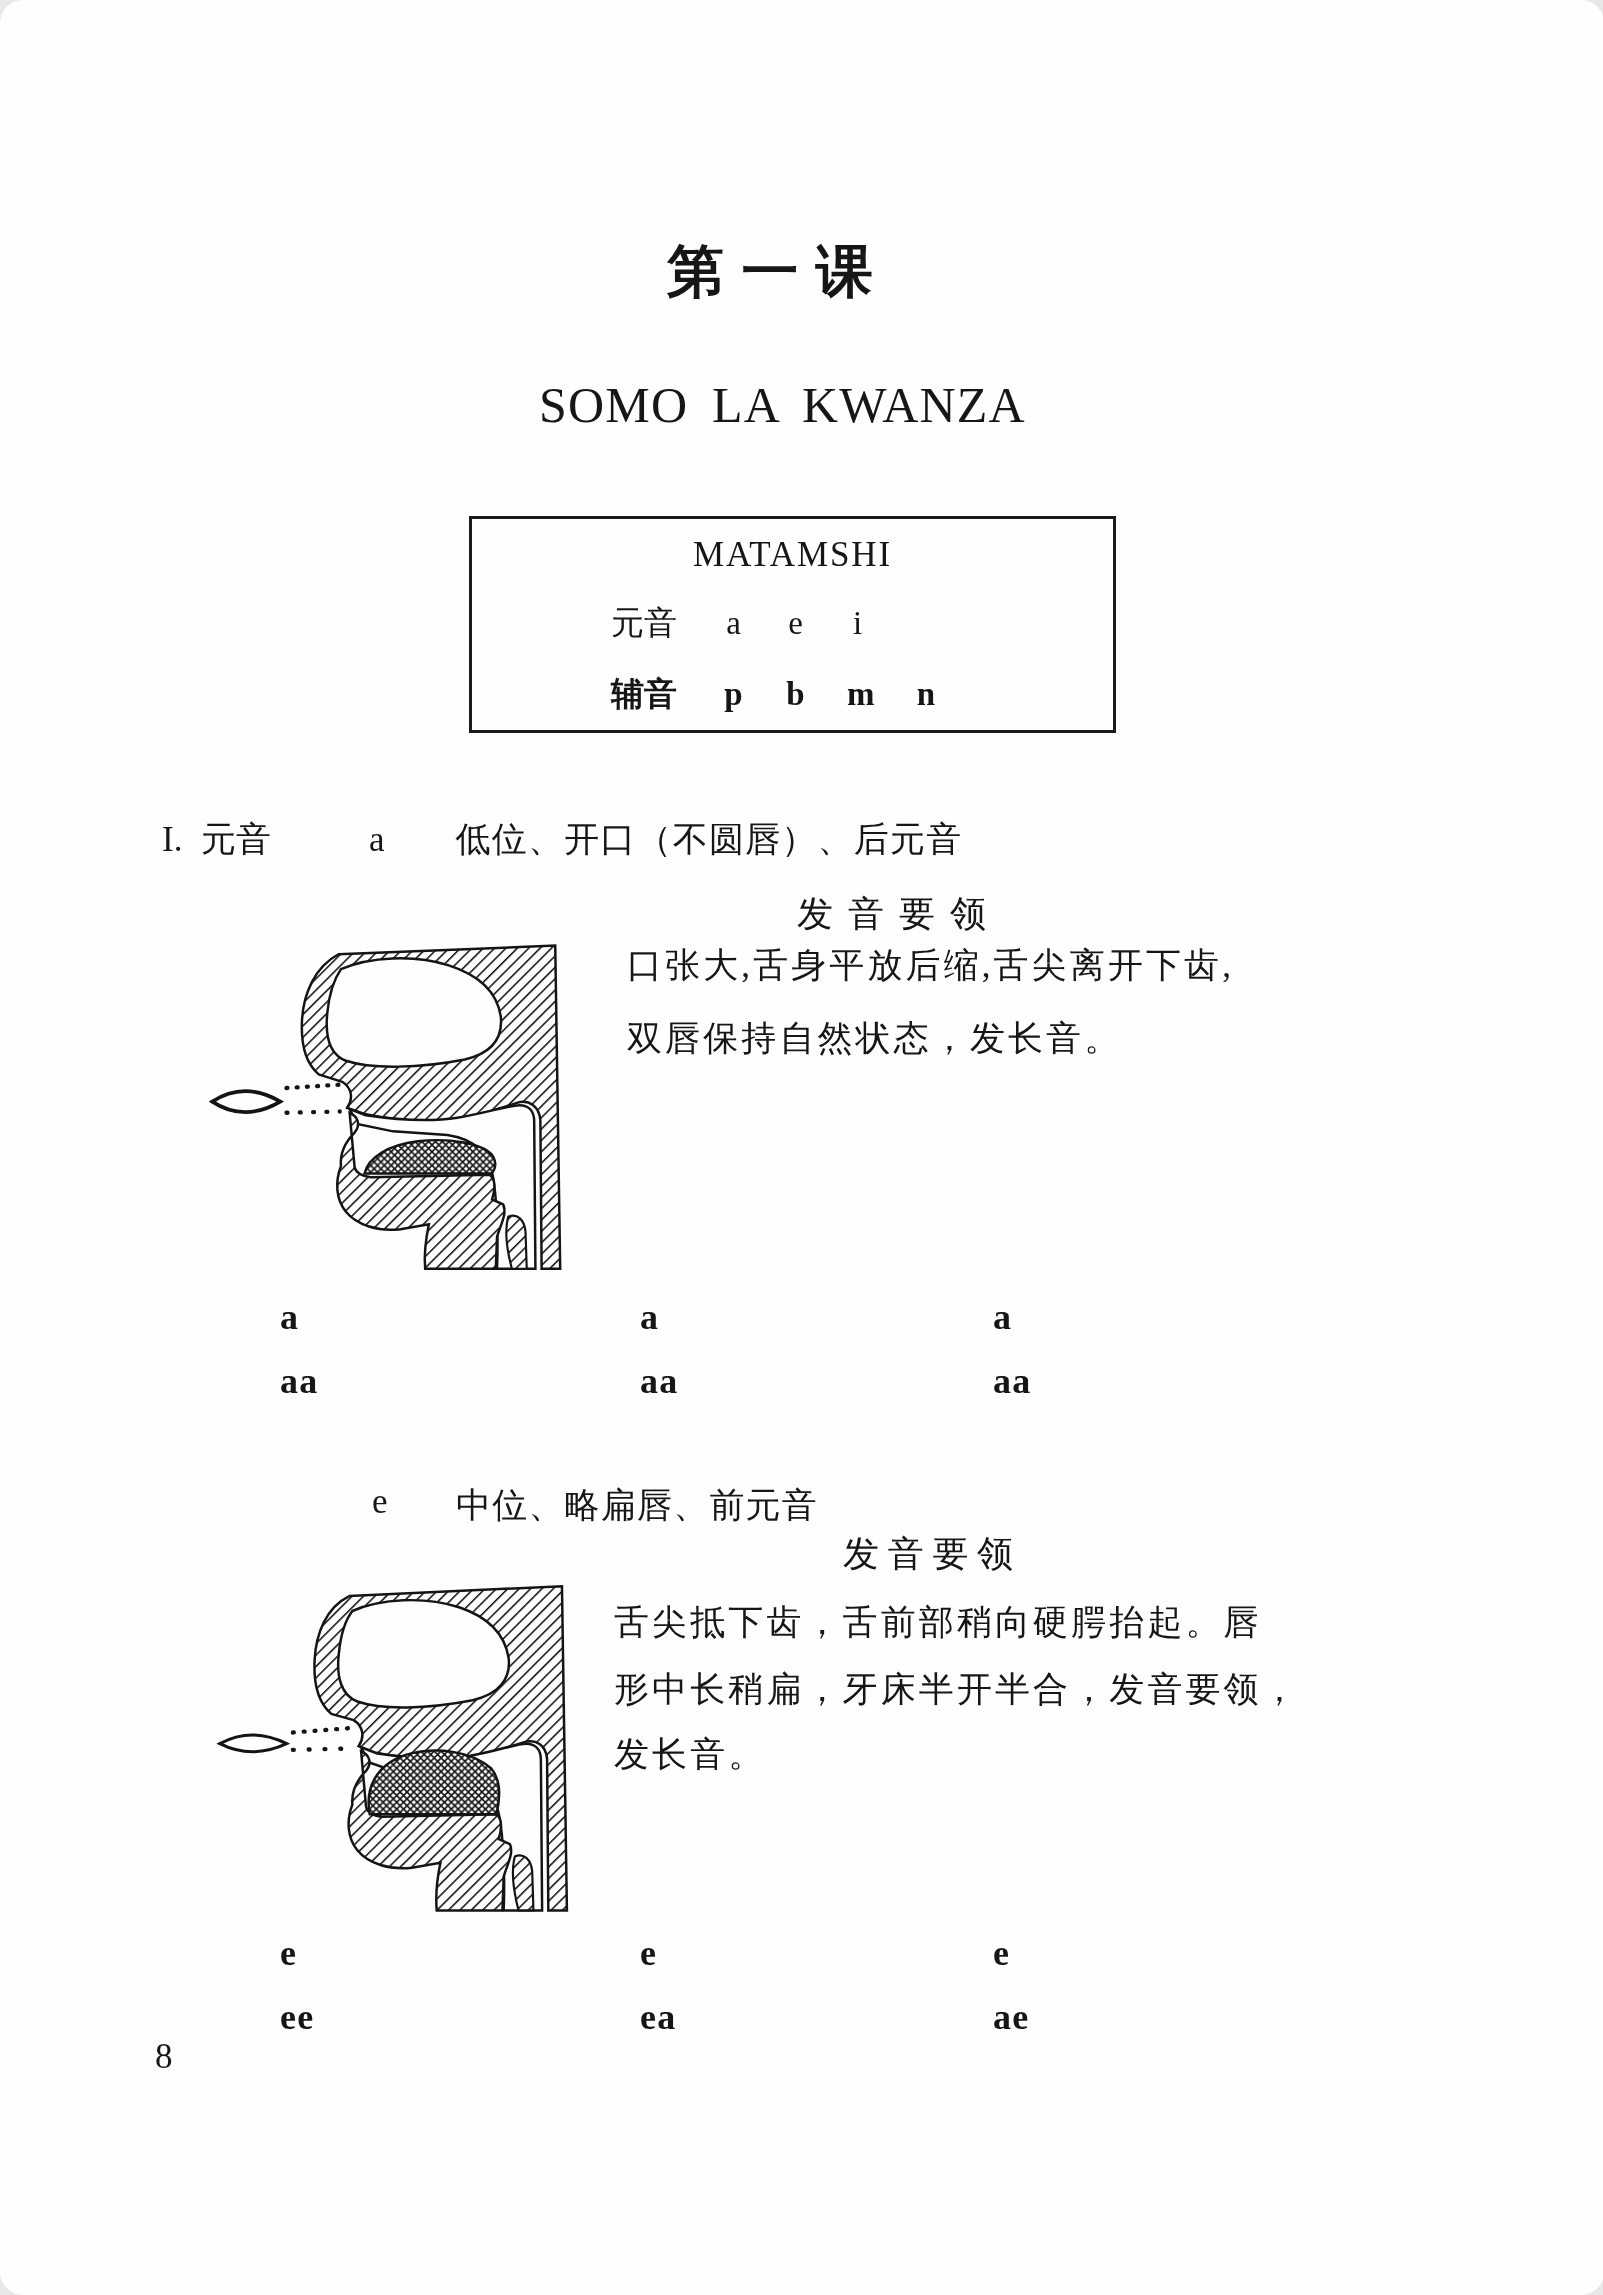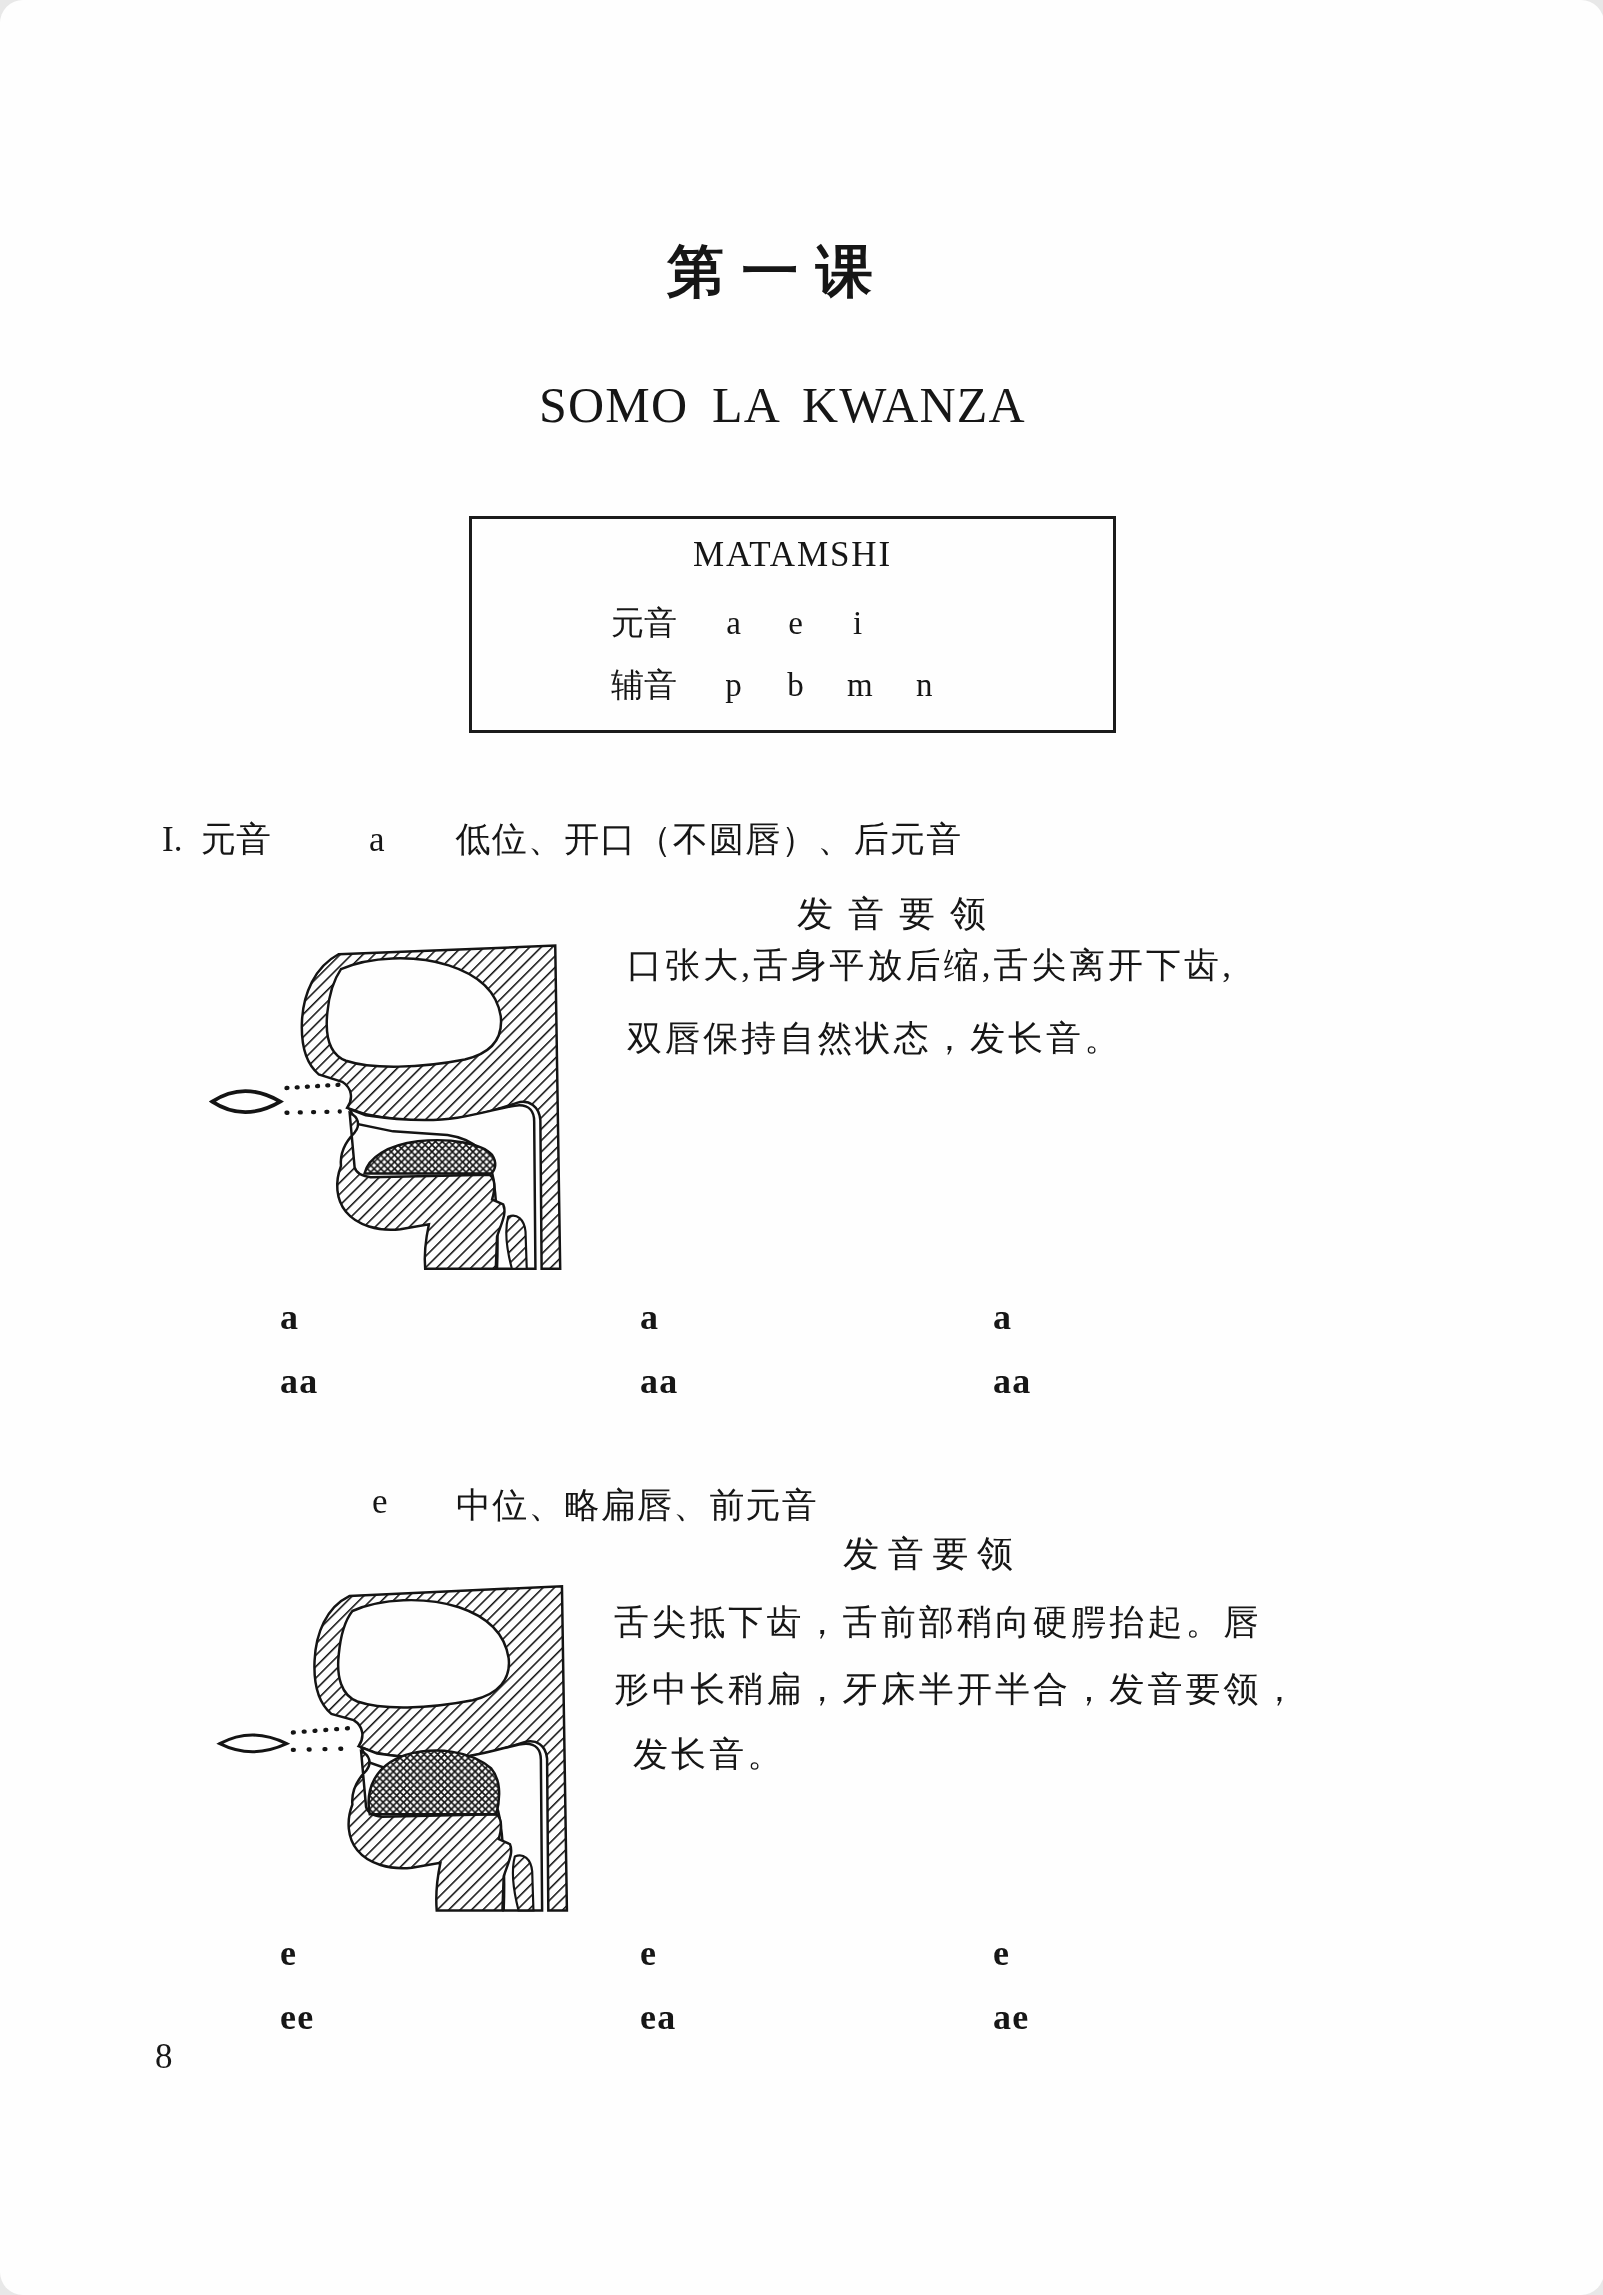--- a/index.html
+++ b/index.html
@@ -15,36 +15,36 @@
   .abs{position:absolute;white-space:nowrap;}
   .title-zh{left:667px;top:234px;font-size:57px;letter-spacing:17.4px;font-weight:600;}
   .title-sw{left:539px;top:376px;font-size:50px;letter-spacing:1.2px;word-spacing:10px;}
   .matamshi-box{
     position:absolute;left:469px;top:516px;width:647px;height:217px;
     border:3.7px solid #1b1b1b;box-sizing:border-box;
   }
   .box-title{margin-top:16px;text-align:center;font-size:35px;letter-spacing:1.9px;}
   .box-row{font-size:33px;white-space:nowrap;}
   .box-row.first{margin-top:26px;}
-  .box-row.second{margin-top:17px;}
+  .box-row.second{margin-top:26px;font-weight:bold;}
   .box-row .lbl{margin-left:139px;}
   .box-row .ltr{display:inline-block;min-width:21px;margin-left:41px;text-align:center;}
   .box-row .ltr.lead{margin-left:46px;}
   .sec-heading{left:162px;top:816px;font-size:35px;}
   .sec-heading .cat{margin-left:18.6px;}
   .sec-heading .ltr{margin-left:98px;}
   .sec-heading .desc{margin-left:71px;letter-spacing:1.2px;}
   .tips-title-a{left:797px;top:890px;font-size:36px;letter-spacing:15px;}
   .tips-title-e{left:843px;top:1530px;font-size:36px;letter-spacing:8.7px;}
   .para{font-size:35px;letter-spacing:3.1px;text-align:right;}
   .pa1{left:627px;top:942px;}
   .pa2{left:627px;top:1015px;font-family:Liberation Serif, serif;}
   .pe1{left:614px;top:1599px;}
   .pe2{left:614px;top:1666px;}
-  .pe3{left:633px;top:1731px;}
+  .pe3{left:614px;top:1731px;}
   .e-letter{left:372px;top:1482px;font-size:35px;}
   .e-desc{left:456px;top:1482px;font-size:35px;letter-spacing:1.2px;}
   .prac{font-size:36px;font-weight:600;letter-spacing:1.2px;}
   .c1{left:280px;} .c2{left:640px;} .c3{left:993px;}
   .rA1{top:1296px;} .rA2{top:1360px;}
   .rE1{top:1932px;} .rE2{top:1996px;}
   .page-num{left:155px;top:2037px;font-size:35px;}
   .diag{position:absolute;}
   .diag-a{left:207px;top:927px;}
   .diag-e{left:216px;top:1560px;}

